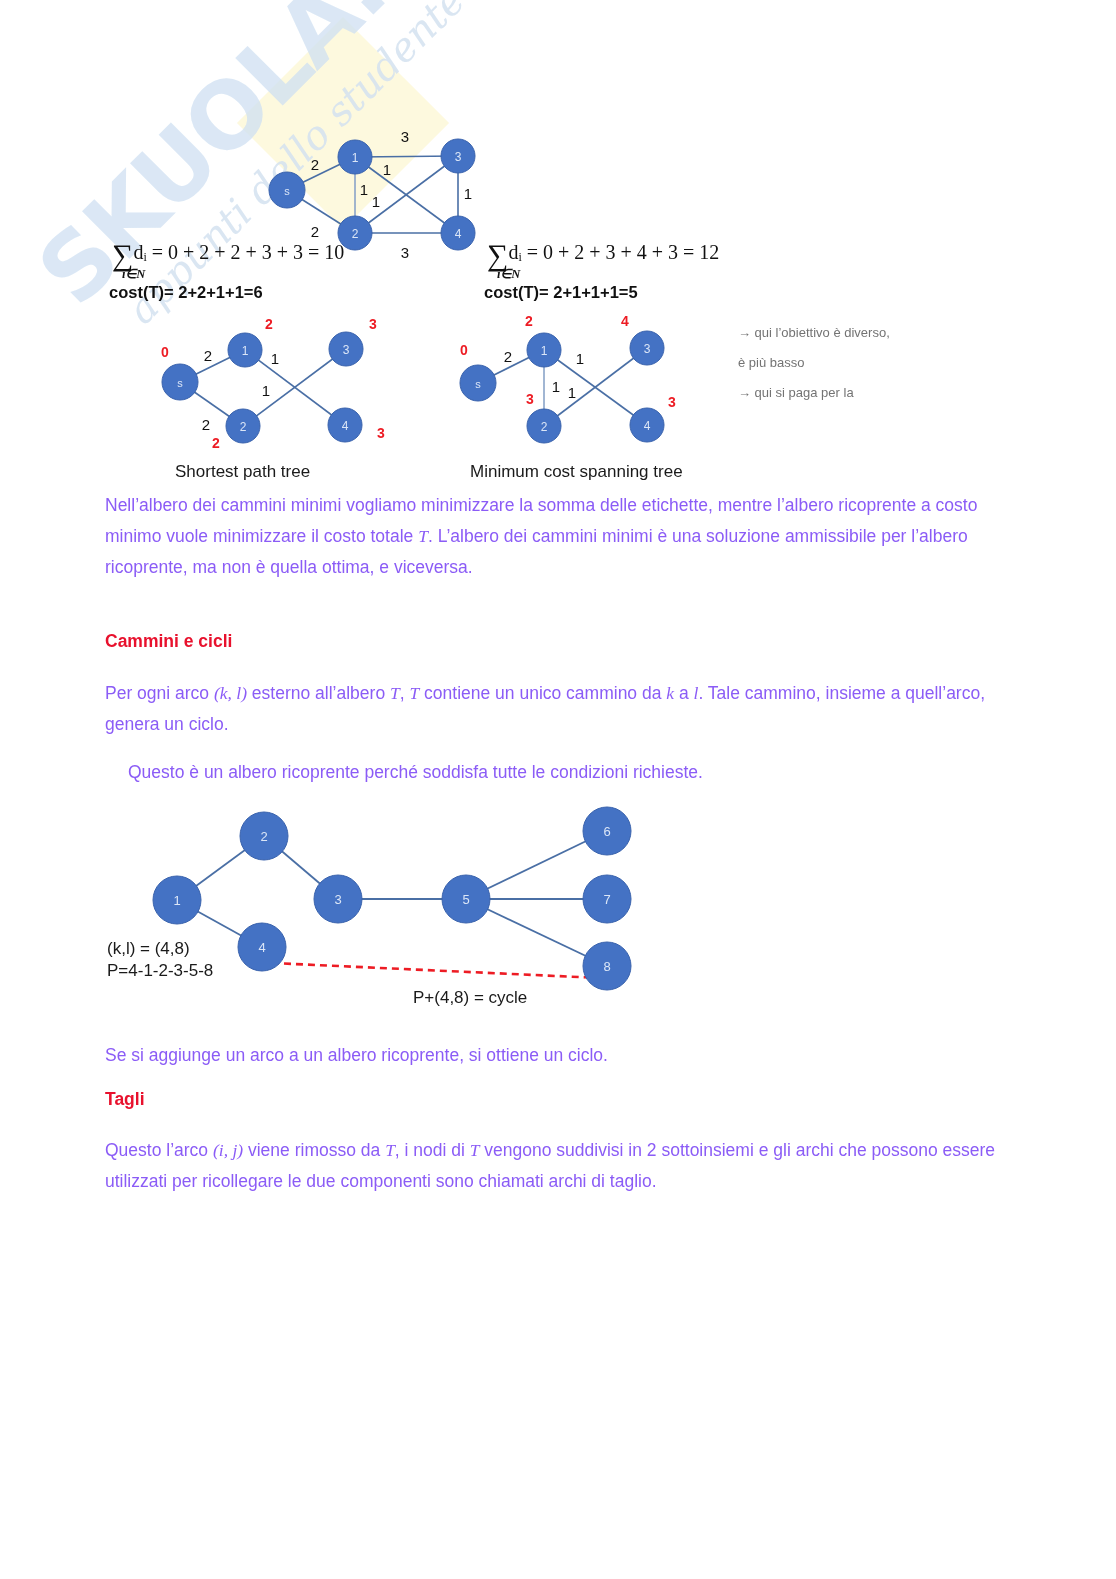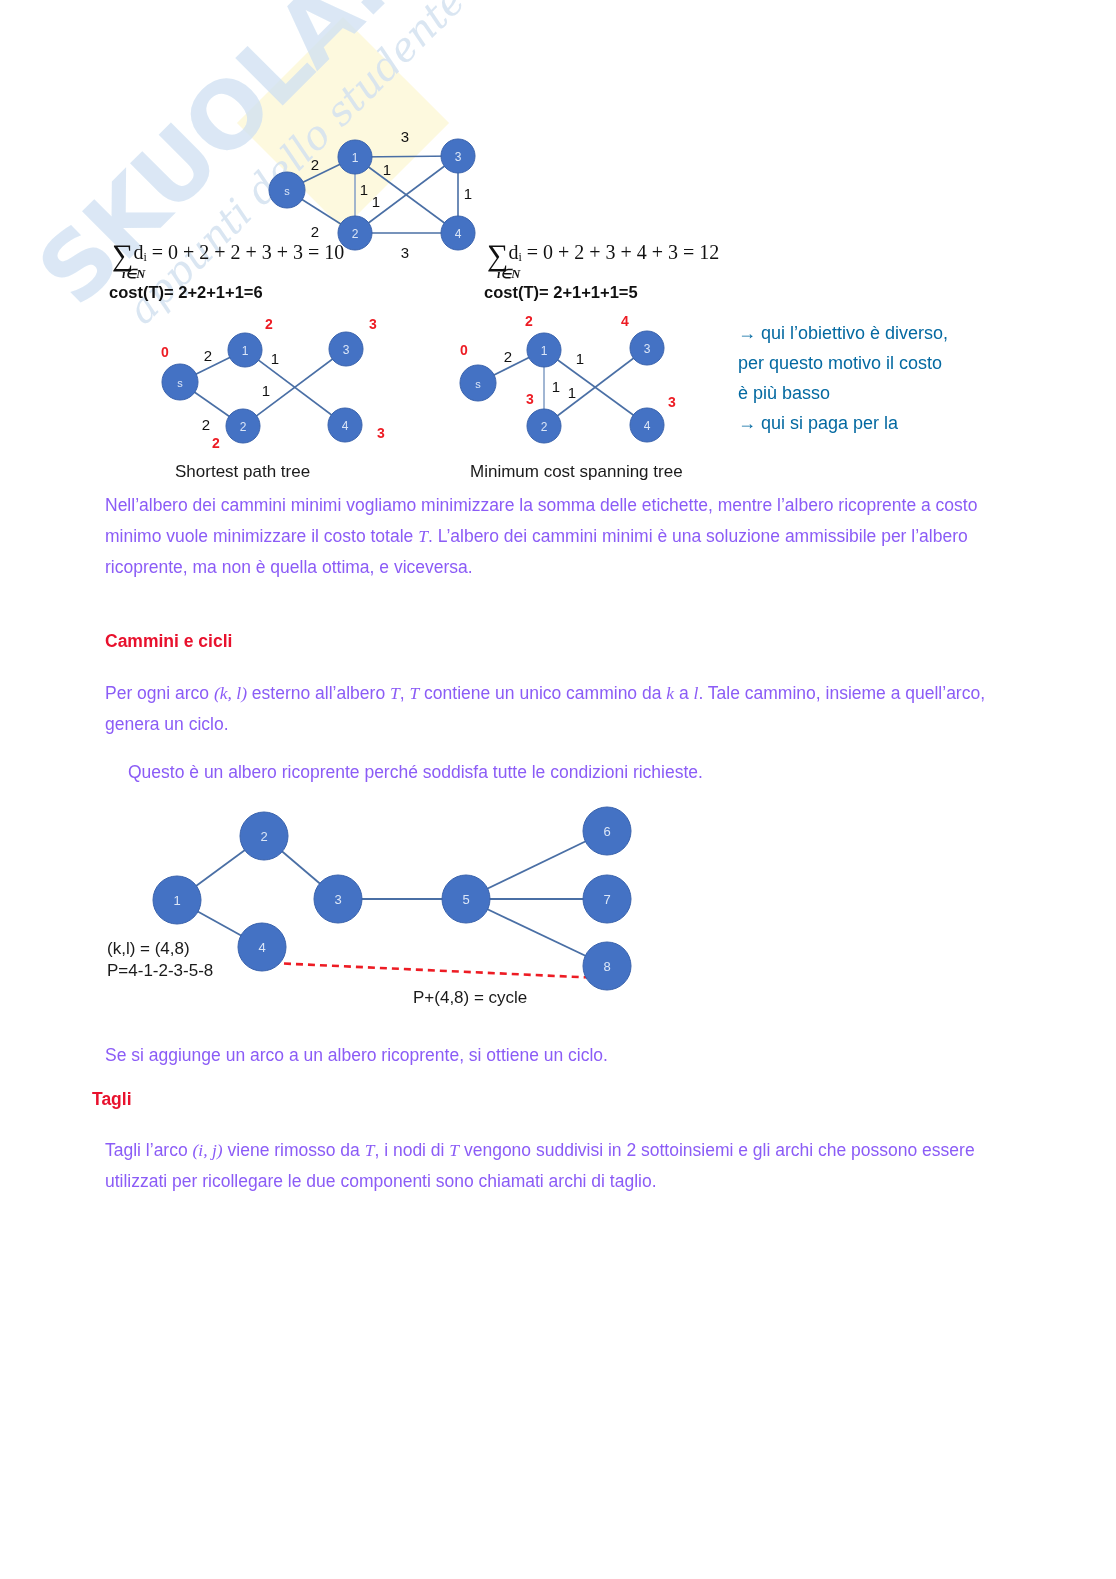--- a/index.html
+++ b/index.html
@@ -90,23 +90,23 @@
     font-family: "Liberation Sans", sans-serif;
     font-weight: bold;
     font-size: 17.5px;
     color: #e8112d;
     text-align: center;
   }
   .ital { font-family: "Liberation Serif", serif; font-style: italic; }
   .arrow-block {
     position: absolute;
     font-family: "Liberation Sans", sans-serif;
-    font-size: 18px;
+    font-size: 13px;
     line-height: 30px;
-    color: #0369a1;
+    color: #737373;
   }
   .formula {
     position: absolute;
     font-family: "Liberation Serif", serif;
     color: #111;
     white-space: nowrap;
   }
   .f-sum { font-size: 30px; line-height: 1; }
   .f-sub { font-size: 12.5px; font-style: italic; font-weight: bold; }
   .f-main { font-size: 20px; }
@@ -239,21 +239,20 @@
       <text x="529" y="326" text-anchor="middle">2</text>
       <text x="530" y="404" text-anchor="middle">3</text>
       <text x="625" y="326" text-anchor="middle">4</text>
       <text x="672" y="407" text-anchor="middle">3</text>
     </g>
   </svg>
   <div class="caption" style="left:470px; top:462px;">Minimum cost spanning tree</div>
 
   <div class="arrow-block" style="left:738px; top:318px; width:290px;">
     <div>→ qui l’obiettivo è diverso,</div>
-    <div>per questo motivo il costo</div>
     <div>è più basso</div>
     <div>→ qui si paga per la</div>
   </div>
 
   <div class="ptext" style="left:105px; top:490px; width:910px;">
     <span>Nell’albero dei cammini minimi vogliamo minimizzare la somma delle etichette, mentre l’albero ricoprente a costo minimo vuole minimizzare il costo totale </span><span class="ital">T</span><span>. L’albero dei cammini minimi è una soluzione ammissibile per l’albero ricoprente, ma non è quella ottima, e viceversa.</span>
   </div>
 
   <div class="heading" style="left:105px; top:631px;">Cammini e cicli</div>
 
@@ -294,19 +293,19 @@
       <circle cx="607" cy="966" r="24" fill="#4472c4" stroke="#3a63ad" stroke-width="1"></circle>
       <text x="607" y="971" fill="#dbe6f7" font-size="13" font-family="Liberation Sans, sans-serif" text-anchor="middle">8</text>
     </g>
   </svg>
   <div class="caption" style="left:107px; top:939px;">(k,l) = (4,8)</div>
   <div class="caption" style="left:107px; top:961px;">P=4-1-2-3-5-8</div>
   <div class="caption" style="left:413px; top:988px;">P+(4,8) = cycle</div>
 
   <div class="ptext" style="left:105px; top:1040px; width:920px;">Se si aggiunge un arco a un albero ricoprente, si ottiene un ciclo.</div>
 
-  <div class="heading" style="left:92px; top:1089px;">Tagli</div>
+  <div class="heading" style="left:105px; top:1089px;">Tagli</div>
 
   <div class="ptext" style="left:105px; top:1135px; width:915px;">
-    <span>Tagli l’arco </span><span class="ital">(i, j)</span><span> viene rimosso da </span><span class="ital">T</span><span>, i nodi di </span><span class="ital">T</span><span> vengono suddivisi in 2 sottoinsiemi e gli archi che possono essere utilizzati per ricollegare le due componenti sono chiamati archi di taglio.</span>
+    <span>Questo l’arco </span><span class="ital">(i, j)</span><span> viene rimosso da </span><span class="ital">T</span><span>, i nodi di </span><span class="ital">T</span><span> vengono suddivisi in 2 sottoinsiemi e gli archi che possono essere utilizzati per ricollegare le due componenti sono chiamati archi di taglio.</span>
   </div>
 
 </div>
 
 </body></html>

